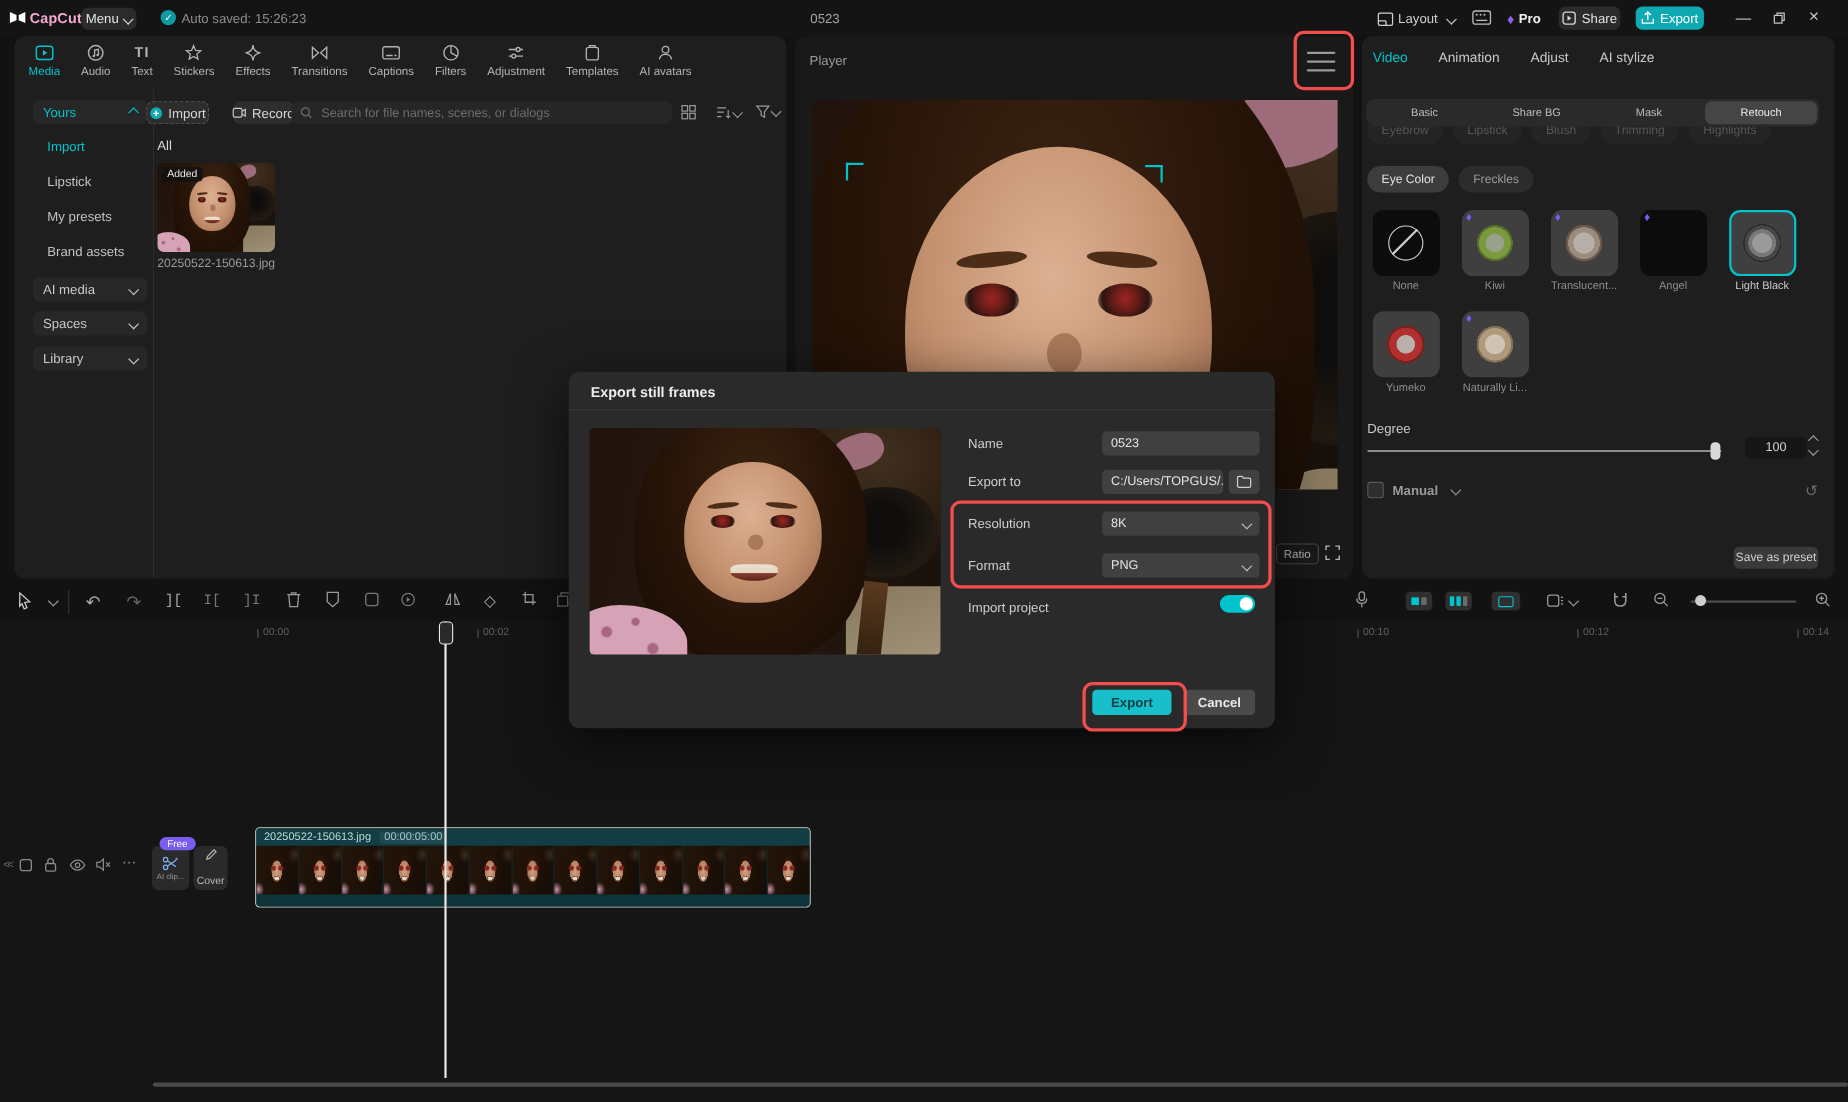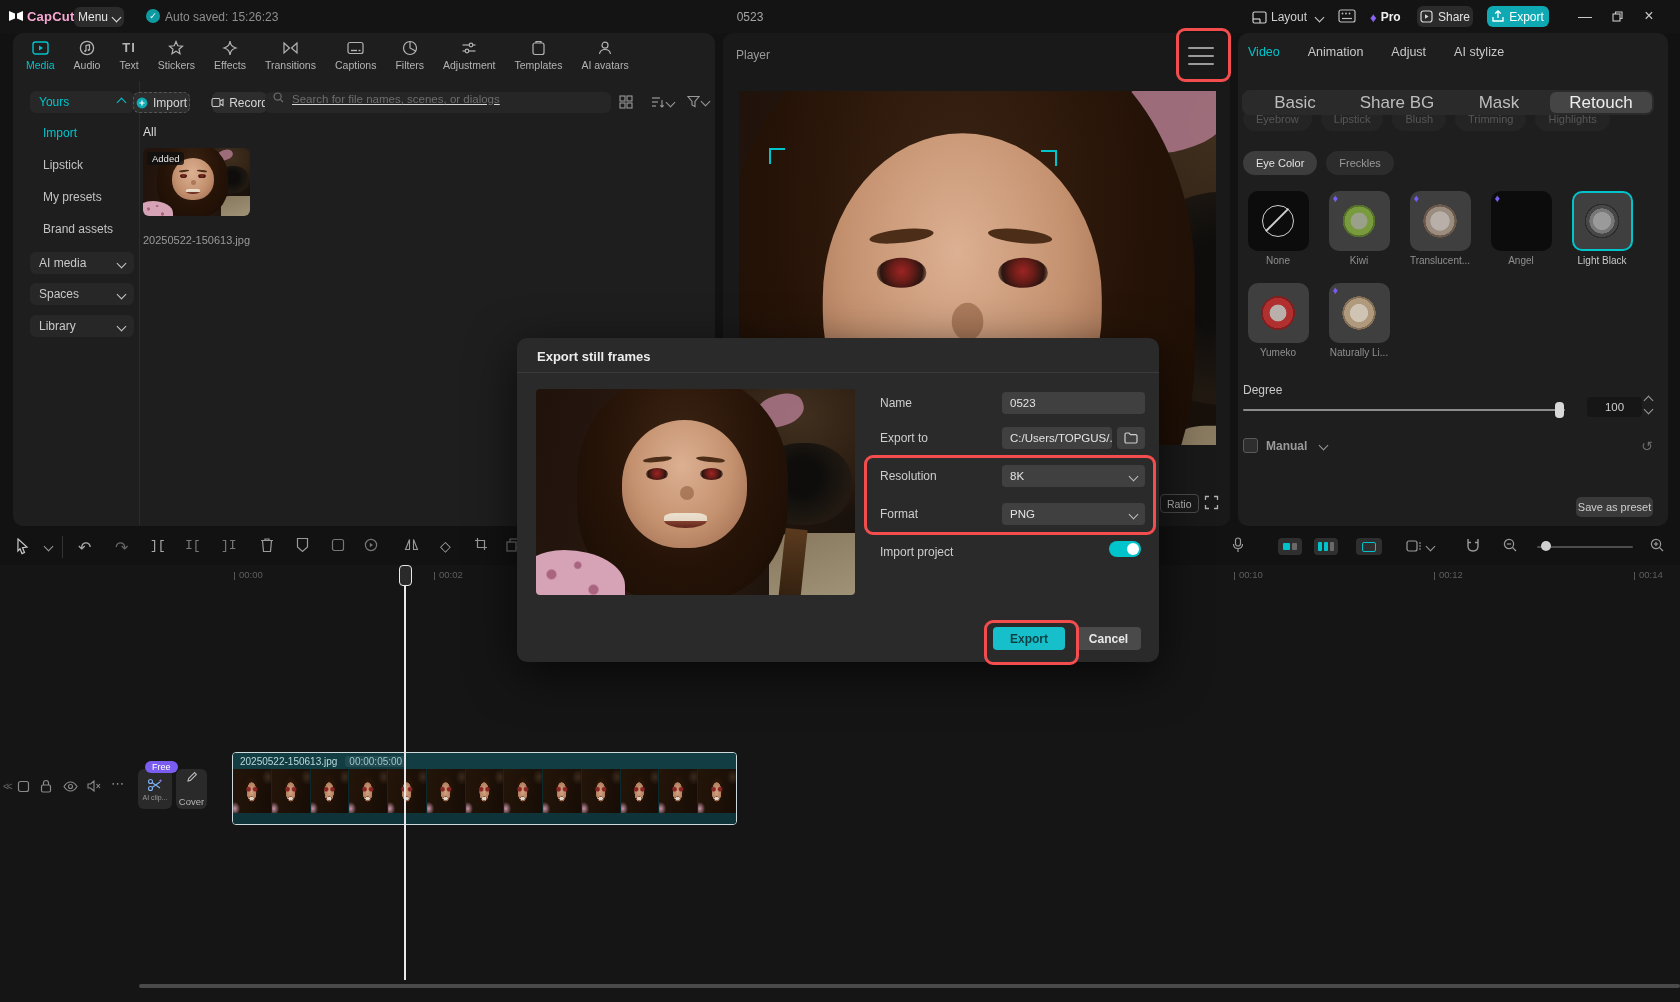--- a/index.html
+++ b/index.html
@@ -20,29 +20,29 @@
   .wbtn{color:#c9c9c9;font-size:14px;display:flex;align-items:center;justify-content:center;width:18px;height:18px;}
   
   .ribbon{position:absolute;left:10px;top:3px;display:flex;gap:13px;}
   .rib-item{display:flex;flex-direction:column;align-items:center;gap:3px;color:#b3b3b3;font-size:10.5px;padding:4px 3px;}
   .rib-item.active{color:#00c4cc;}
   
   .side-pill{position:absolute;left:17px;width:104px;height:22px;background:#272727;border-radius:6px;display:flex;align-items:center;padding:0 9px;box-sizing:border-box;color:#c9c9c9;justify-content:space-between;}
   .side-item{position:absolute;left:30px;color:#c3c3c3;font-size:12px;}
   
   .btn-dark{background:#2d2d2d;border-radius:6px;color:#d6d6d6;display:flex;align-items:center;justify-content:center;gap:5px;font-size:12px;}
-  .search{background:#262626;border-radius:6px;display:flex;align-items:flex-start;padding:0 8px;gap:6px;text-decoration:underline;}
+  .search{background:#262626;border-radius:6px;display:flex;align-items:center;padding:0 8px;gap:6px;}
   .search input{background:transparent;border:none;outline:none;color:#bbb;font-size:11.5px;width:100%;font-family:inherit;}
   .search input::placeholder{color:#6d6d6d;}
   .thumb-badge{position:absolute;left:4px;top:4px;background:rgba(16,16,16,.85);border-radius:3px;font-size:9.5px;color:#e8e8e8;padding:1px 5px;}
   
   .tab{color:#c9c9c9;font-size:12.5px;}
   .tab.active{color:#00c4cc;}
   .seg-wrap{position:absolute;background:#2a2a2a;border-radius:8px;display:flex;padding:2px;z-index:3;}
-  .seg{flex:1;height:21px;display:flex;align-items:center;justify-content:center;color:#bdbdbd;font-size:17px;border-radius:6px;}
+  .seg{flex:1;height:21px;display:flex;align-items:center;justify-content:center;color:#bdbdbd;font-size:10px;border-radius:6px;}
   .seg.active{background:#454545;color:#ededed;}
   .chip{height:24px;border-radius:12px;background:#2c2c2c;color:#9a9a9a;font-size:11px;display:flex;align-items:center;padding:0 13px;}
   .chip.active{background:#3d3d3d;color:#e2e2e2;}
   .chips-dim{opacity:.45;z-index:1;}
   .tile{width:61px;height:60px;border-radius:10px;background:#3f3f3f;position:relative;display:flex;align-items:center;justify-content:center;box-sizing:border-box;}
   .tile.dark{background:#0c0c0c;}
   .tile.selected{border:2px solid #00c4cc;}
   .tile .gem{position:absolute;left:4px;top:1px;color:#7a5cf5;font-size:11px;}
   .iris{width:44px;height:44px;border-radius:50%;}
   .tile-label{width:70px;text-align:center;font-size:10px;color:#8f8f8f;margin-top:4px;white-space:nowrap;overflow:hidden;text-overflow:ellipsis;}
@@ -334,21 +334,21 @@
       </span>
     <span class="abs row" style="left:674px;top:62px;color:#9a9a9a">
         <svg width="13" height="13" viewBox="0 0 13 13">
           <path d="M1 1.5 H12 L8 6.5 V11.5 L5 10 V6.5 Z" fill="none" stroke="#9a9a9a" stroke-width="1.1"></path>
         </svg>
         <span class="chv" style="margin-left:2px"></span>
       </span>
 
     <span class="abs" style="left:130px;top:92px;color:#dcdcdc">All</span>
 
-    <div class="abs" style="left:130px;top:115px;width:107px;height:68px;border-radius:6px;overflow:hidden">
+    <div class="abs" style="left:130px;top:115px;width:107px;height:81px;border-radius:6px;overflow:hidden">
       <div class="photo" style="width:100%;height:100%">
         <div class="photo-inner">
           <div class="pin ph-couch"></div>
           <div class="pin ph-pinktop"></div>
           <div class="pin ph-bag"></div>
           <div class="pin ph-floor"></div>
           <div class="pin ph-hair"></div>
           <div class="pin ph-face"></div>
           <div class="pin ph-browL"></div>
             <div class="pin ph-browR"></div>

